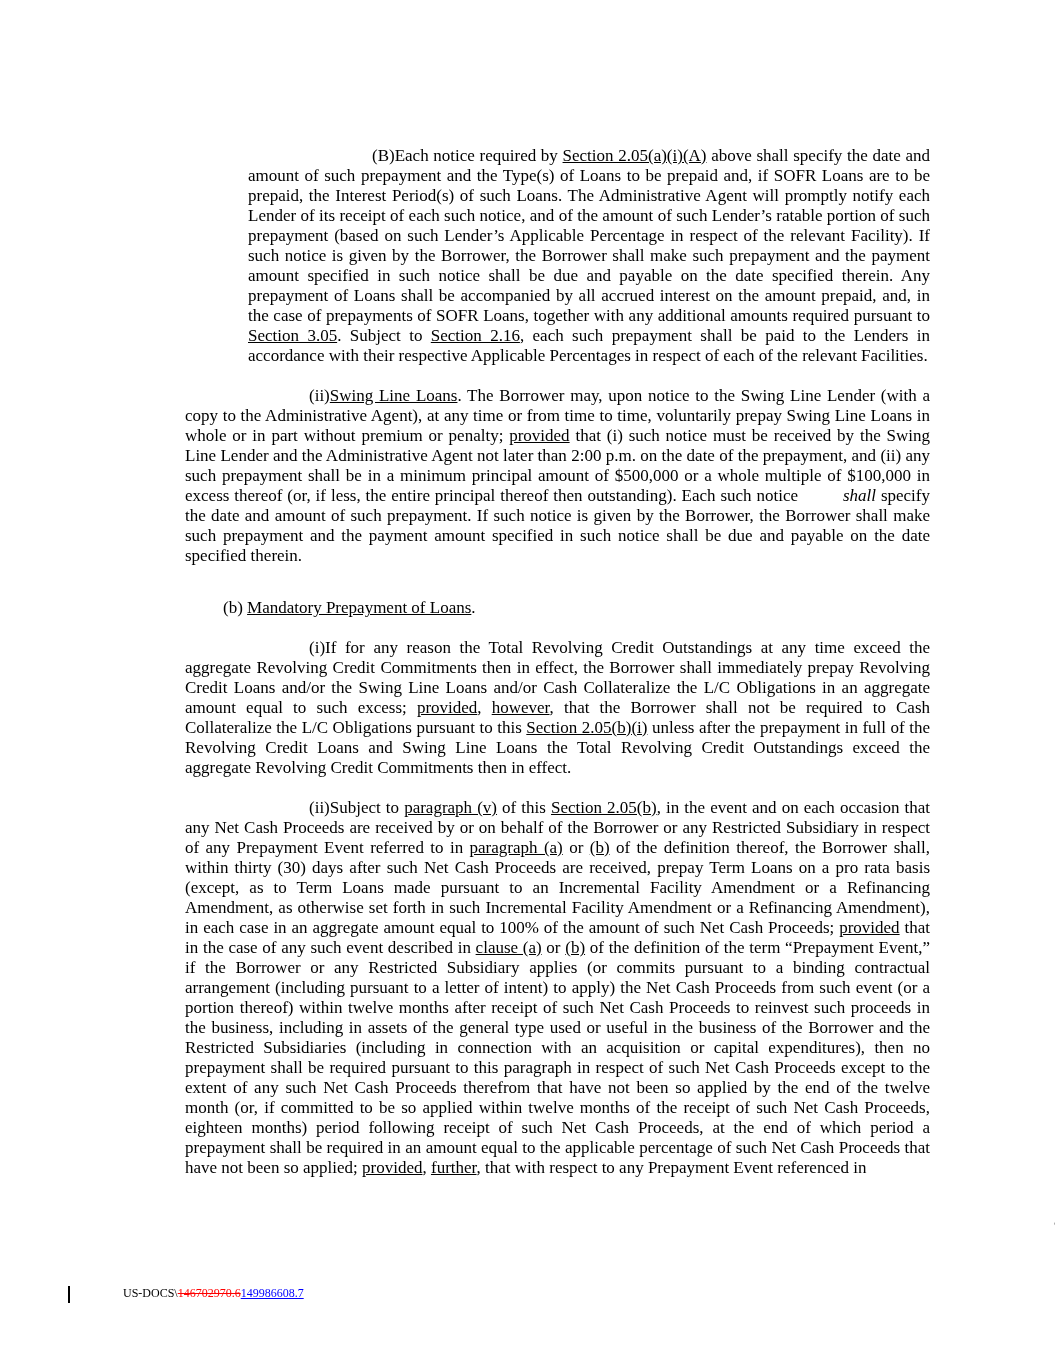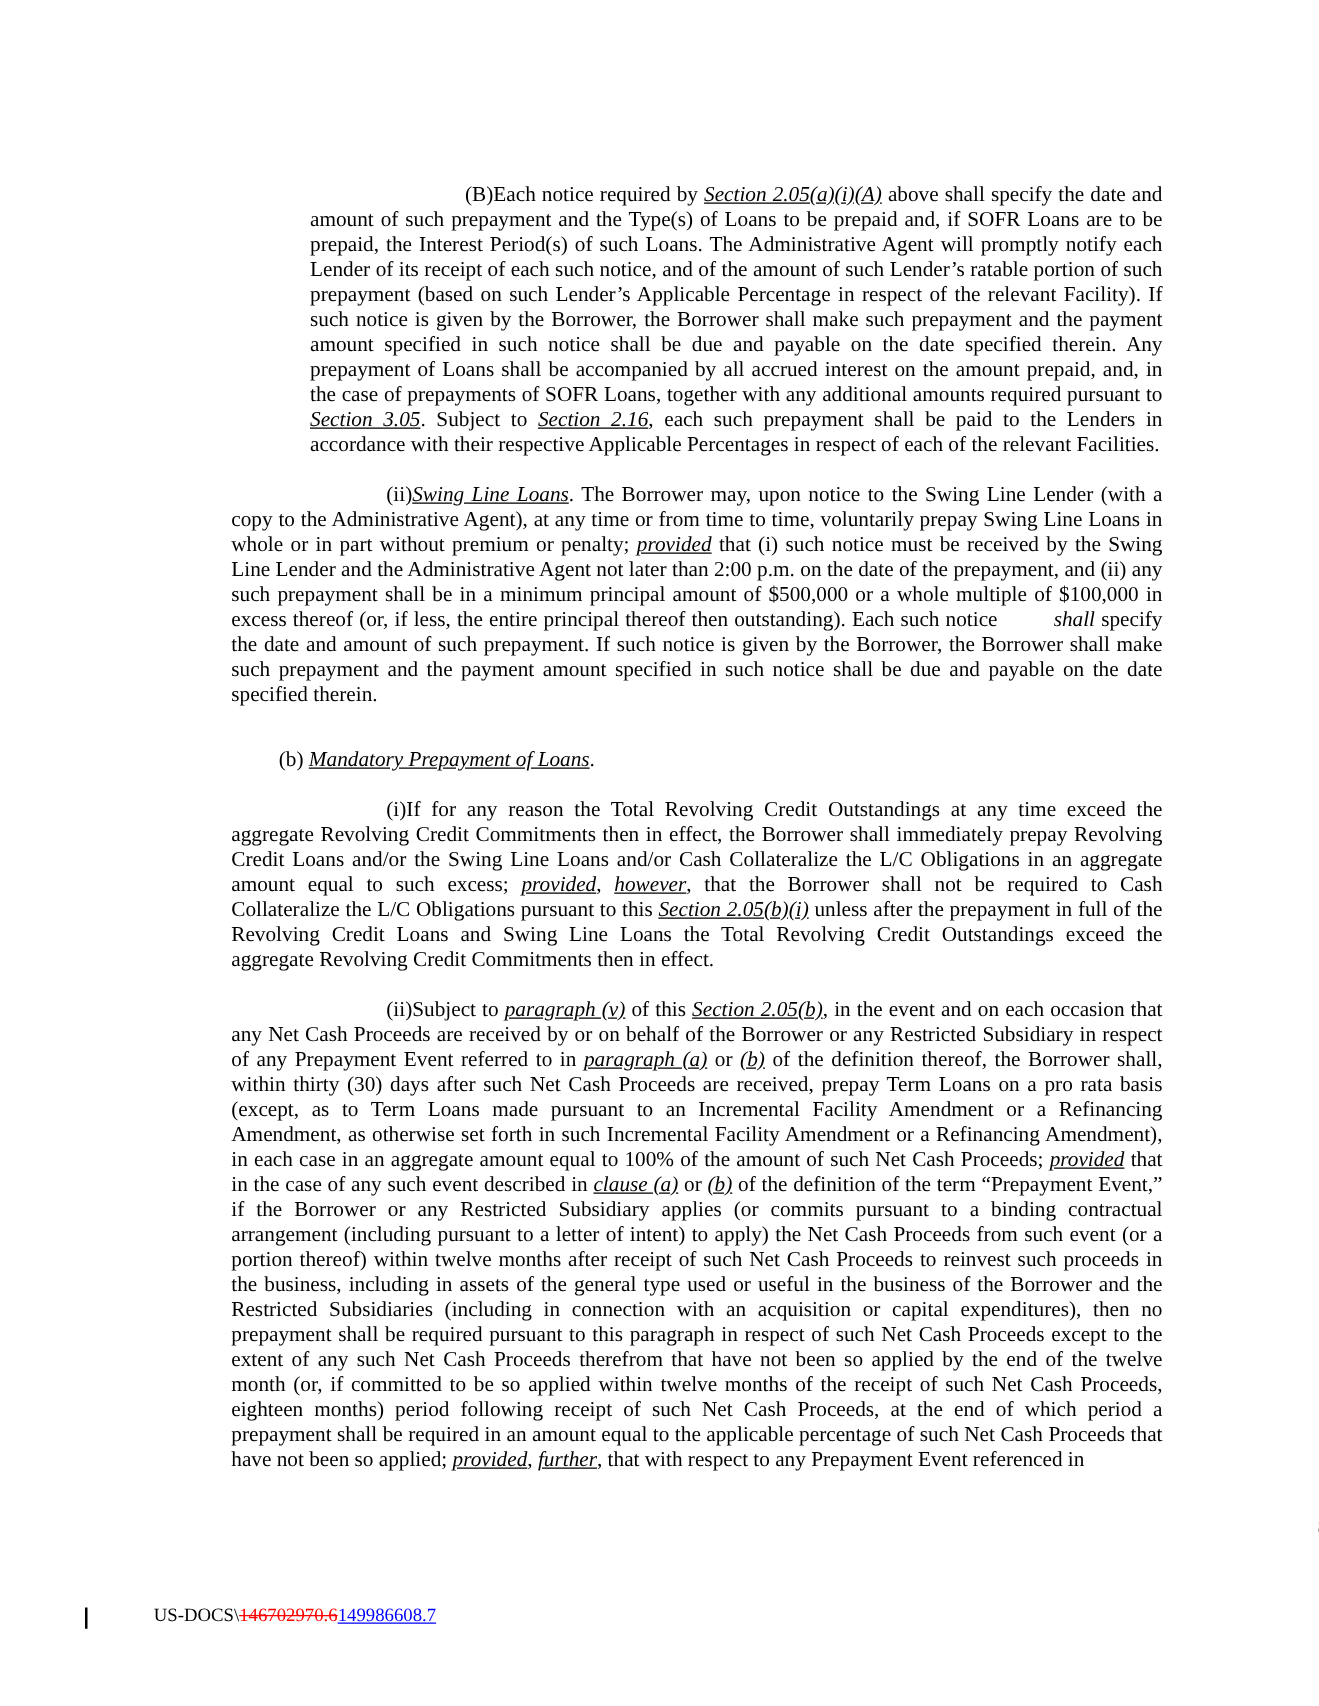--- a/index.html
+++ b/index.html
@@ -27,34 +27,34 @@
   }
   p.para.block-indent {
     margin-left: 63px;
   }
   p.para.heading-indent {
     text-indent: 38px;
     margin-top: 32px;
   }
   p.para:last-child { margin-bottom: 0; margin-top: 12px; }
   .label { display: inline-block; min-width: 62px; }
-  .u { text-decoration: underline; font-style: italic; }
+  .u { text-decoration: underline; }
   .i { font-style: italic; margin-left: 40px; }
   .page-number {
     position: absolute;
     top: 1212px;
     left: 16px;
     width: 100%;
     text-align: right;
   }
   .footer-id {
     position: absolute;
     top: 1284px;
     left: 123px;
-    font-size: 15px;
+    font-size: 12px;
     line-height: 18px;
     white-space: nowrap;
   }
   .footer-id .del { color: #ff0000; text-decoration: line-through; }
   .footer-id .ins { color: #0000ff; text-decoration: underline; }
   .change-bar {
     position: absolute;
     left: 68px;
     top: 1286px;
     width: 2px;

